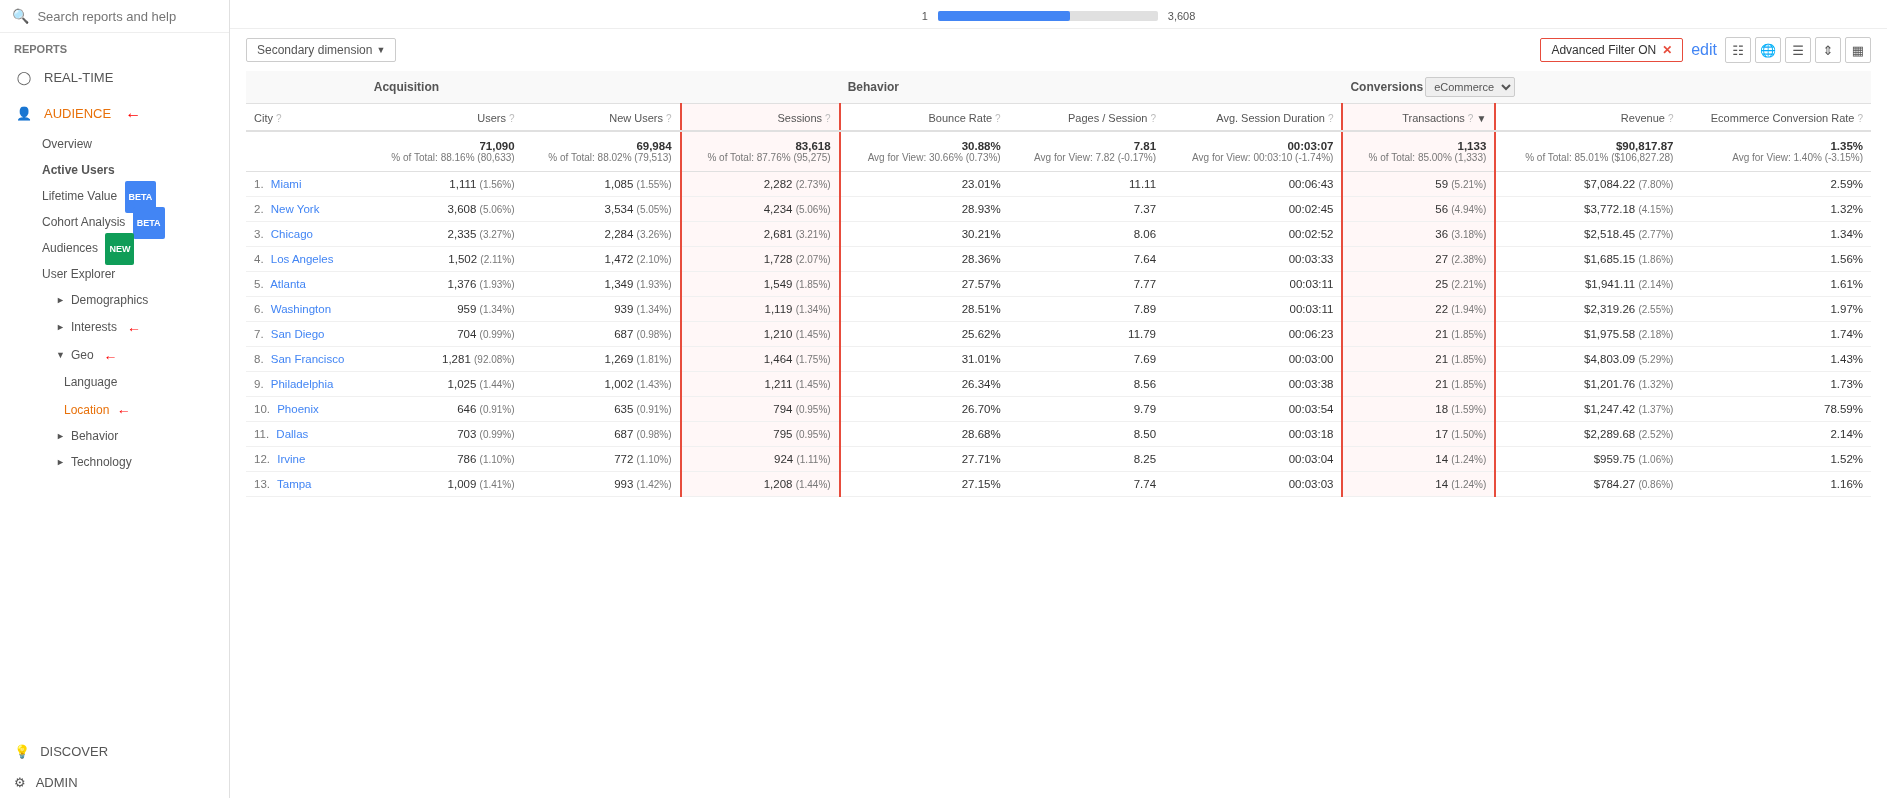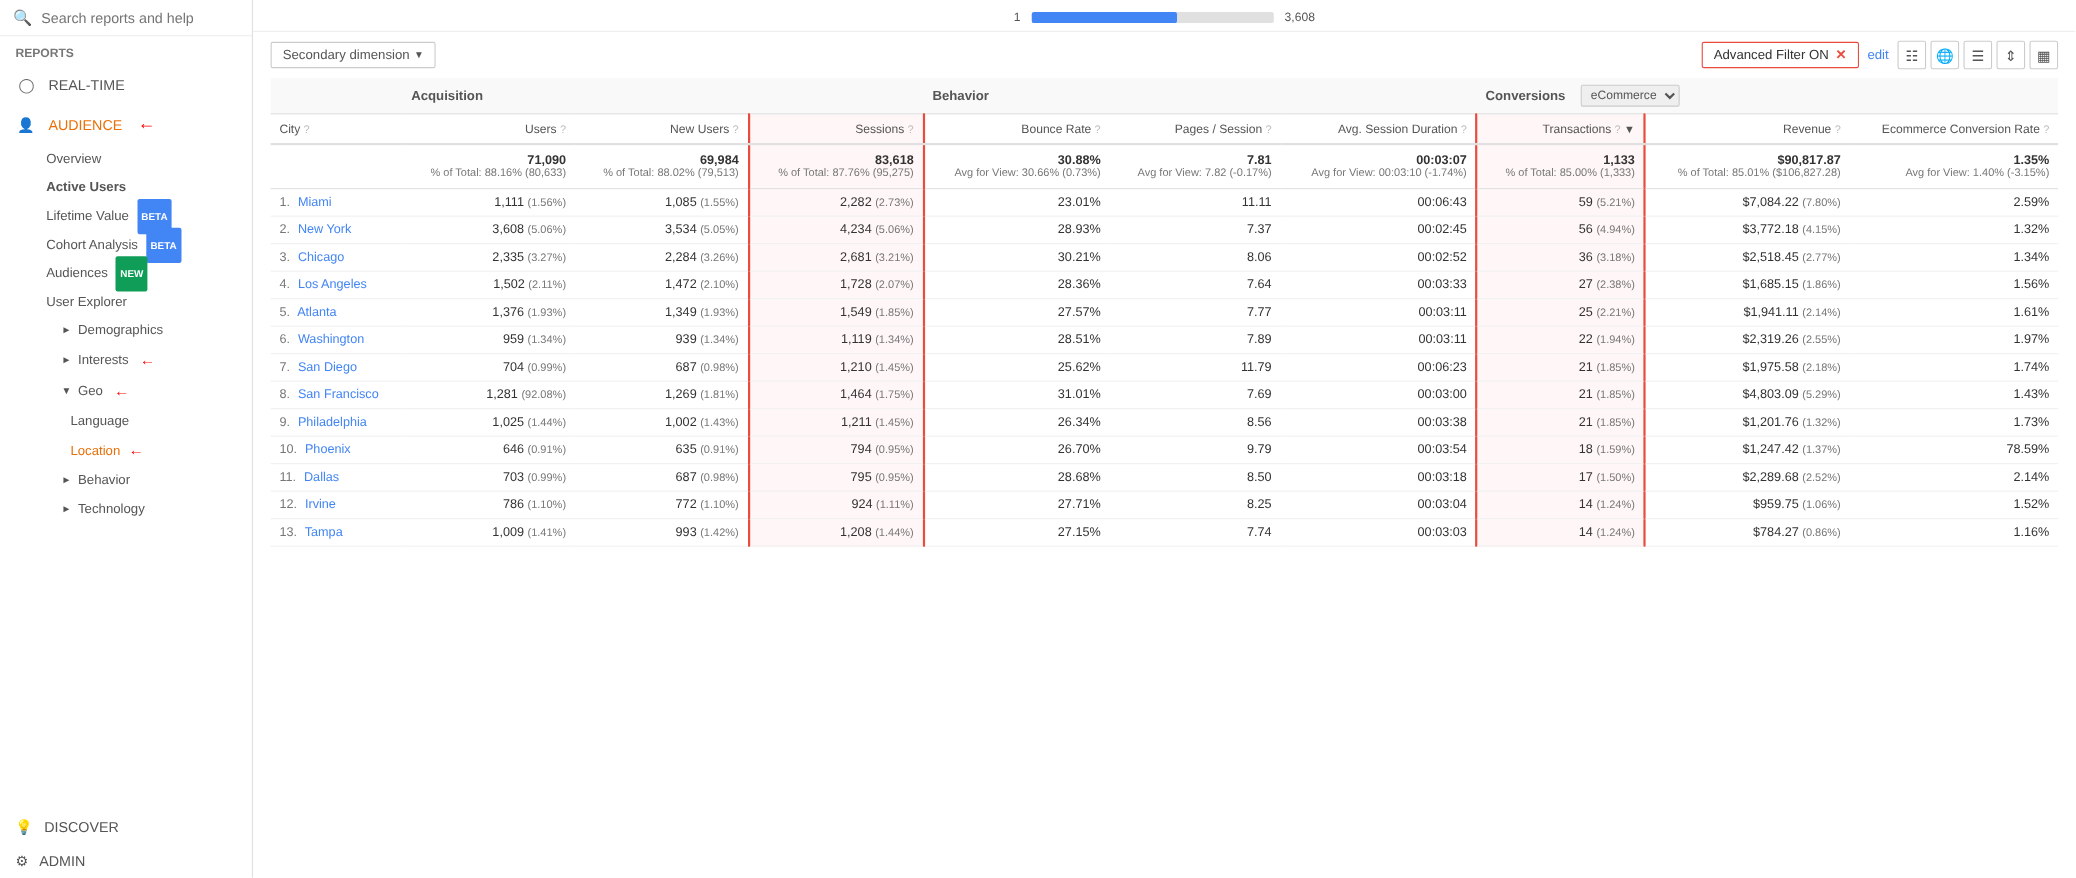--- a/index.html
+++ b/index.html
@@ -40,21 +40,21 @@
     .dim-option { color: #4285f4; cursor: pointer; padding: 2px 6px; border-radius: 2px; }
     .dim-option.active { background: #e8f0fe; color: #4285f4; border-bottom: 2px solid #4285f4; }
     
     
     .toolbar { display: flex; align-items: center; padding: 8px 16px; gap: 10px; }
     .secondary-dim-btn { display: flex; align-items: center; gap: 4px; border: 1px solid #ccc; padding: 4px 10px; border-radius: 2px; font-size: 12px; color: #555; cursor: pointer; background: #fff; }
     
     .toolbar-right { margin-left: auto; display: flex; align-items: center; gap: 8px; }
     .filter-badge { border: 1px solid #e74c3c; background: #fff; color: #333; padding: 4px 10px; border-radius: 2px; font-size: 12px; display: flex; align-items: center; gap: 6px; text-align: center; }
     .filter-x { color: #e74c3c; cursor: pointer; font-weight: bold; }
-    .edit-link { color: #4285f4; font-size: 12px; cursor: pointer; }
+    .edit-link { color: #4285f4; font-size: 16px; cursor: pointer; }
     
     .view-icons { display: flex; gap: 4px; }
     .view-icon-btn { width: 26px; height: 26px; border: 1px solid #ccc; border-radius: 2px; display: flex; align-items: center; justify-content: center; cursor: pointer; background: #fff; font-size: 13px; color: #555; }
     
     
     .table-container { flex: 1; overflow-y: auto; padding: 0 16px; }
     
     table { width: 100%; border-collapse: collapse; font-size: 11.5px; }
     
     .section-header { background: #f9f9f9; }
@@ -84,21 +84,21 @@
     
     .col-sessions { background: rgba(255, 100, 100, 0.05); border-left: 2px solid #e74c3c; border-right: 2px solid #e74c3c; }
     .col-transactions { background: rgba(255, 100, 100, 0.05); border-left: 2px solid #e74c3c; border-right: 2px solid #e74c3c; }
     
     .col-header-sessions { border-left: 2px solid #e74c3c; border-right: 2px solid #e74c3c; background: rgba(255,100,100,0.05); }
     .col-header-transactions { border-left: 2px solid #e74c3c; border-right: 2px solid #e74c3c; background: rgba(255,100,100,0.05); }
     
     .totals-sessions { border-left: 2px solid #e74c3c; border-right: 2px solid #e74c3c; background: rgba(255,100,100,0.05); }
     .totals-transactions { border-left: 2px solid #e74c3c; border-right: 2px solid #e74c3c; background: rgba(255,100,100,0.05); }
     
-    .conversions-header { display: flex; align-items: center; gap: 14px; }
+    .conversions-header { display: flex; align-items: center; gap: 2px; }
     .ecommerce-select { font-size: 11px; border: 1px solid #ccc; border-radius: 2px; padding: 2px 4px; color: #555; cursor: pointer; }
 
     .discover-section { display: flex; align-items: center; gap: 10px; padding: 8px 14px; color: #555; font-size: 13px; cursor: pointer; }
     .admin-section { display: flex; align-items: center; gap: 10px; padding: 8px 14px; color: #555; font-size: 13px; cursor: pointer; margin-top: auto; }
   </style>
 </head>
 <body>
 
 <div class="sidebar">
   <div class="search-bar">

